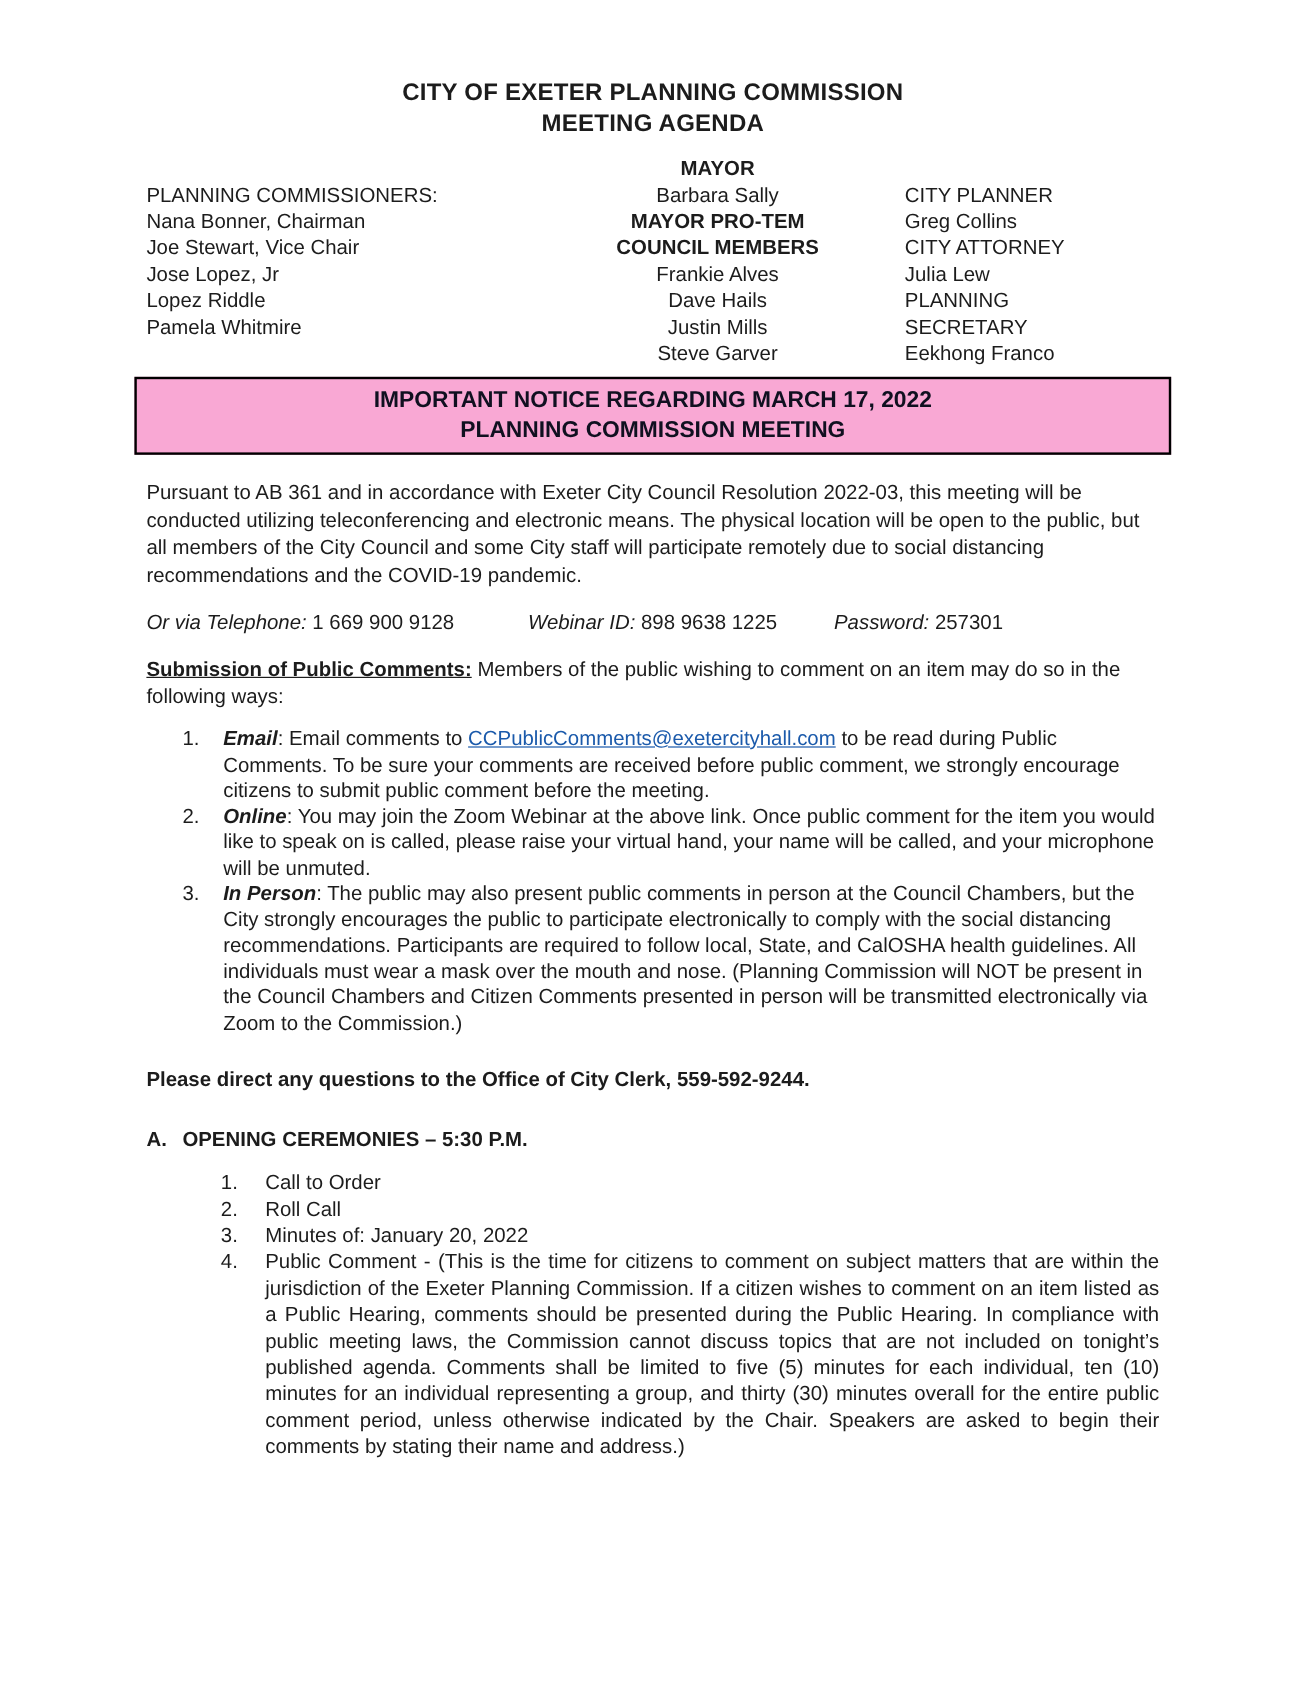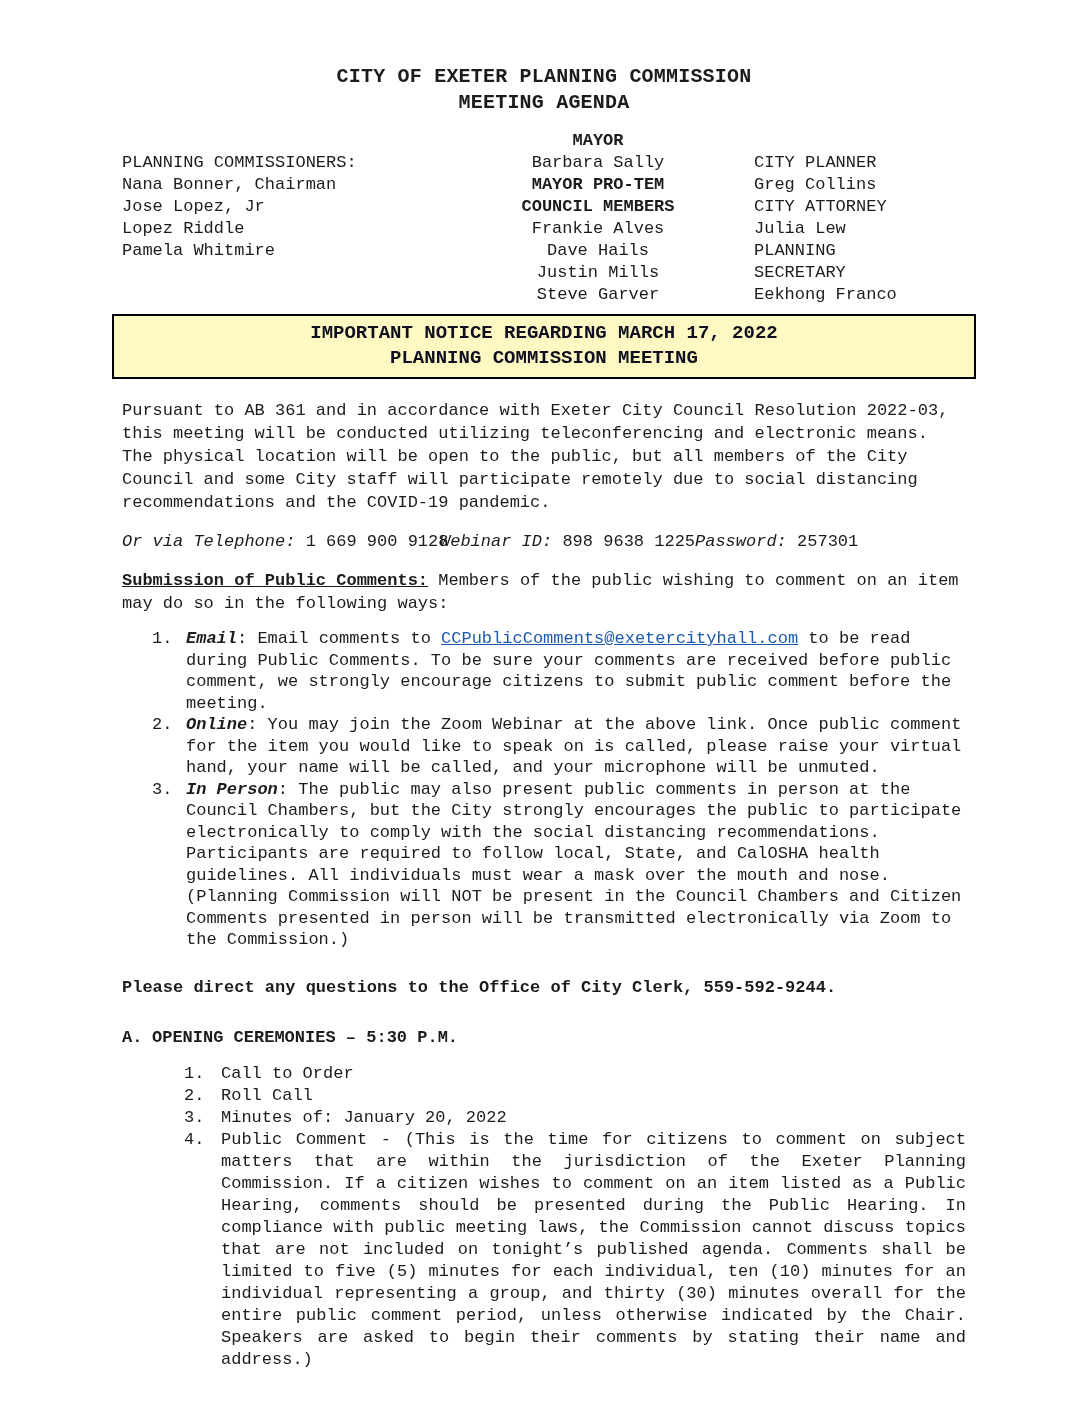--- a/index.html
+++ b/index.html
@@ -1,41 +1,41 @@
 <!DOCTYPE html>
 <html><head>
 <meta charset="utf-8">
 <style>
   * { margin:0; padding:0; box-sizing:border-box; }
   html,body { background:#e8e8e8; }
   .page {
     width:1088px; height:1408px; margin:0 auto;
     background:#ffffff; color:#1c1c1c;
-    font-family:Liberation Mono, monospace;
+    font-family:Liberation Sans, sans-serif;
     font-size:17px; line-height:23px;
     position:relative; overflow:hidden;
   }
   .content { padding:64px 122px 0 122px; }
 
   
   .title-block { text-align:center; font-weight:bold; font-size:20px; line-height:26px; letter-spacing:0.2px; }
 
   
   .officials { display:grid; grid-template-columns:320px 1fr 212px; margin-top:14px; }
   .officials .row { line-height:22px; min-height:22px; white-space:nowrap; }
   .officials .center { text-align:center; }
   .officials .spacer { height:22px; }
   .b { font-weight:bold; }
   .i { font-style:italic; }
   .u { text-decoration:underline; }
 
   
   .notice {
     margin:8px -10px 0 -10px;
-    background:#fef9c3; border:2px solid #000000;
+    background:#f9a8d4; border:2px solid #000000;
     text-align:center; font-weight:bold; color:#101020;
     font-size:19px; line-height:25px; padding:5px 4px 6px 4px;
   }
 
   .para { margin-top:20px; }
   .para-tight { margin-top:16px; }
 
   
   .phone-row { margin-top:16px; white-space:nowrap; }
   .phone-row .grp1 { display:inline-block; width:318px; }
@@ -71,20 +71,21 @@
     <div class="title-block">
       <div>CITY OF EXETER PLANNING COMMISSION</div>
       <div>MEETING AGENDA</div>
     </div>
 
     <div class="officials">
       <div>
         <div class="spacer"></div>
         <div class="row">PLANNING COMMISSIONERS:</div>
         <div class="row">Nana Bonner, Chairman</div>
+        <div class="row">Joe Stewart, Vice Chair</div>
         <div class="row">Jose Lopez, Jr</div>
         <div class="row">Lopez Riddle</div>
         <div class="row">Pamela Whitmire</div>
       </div>
       <div class="center">
         <div class="row b">MAYOR</div>
         <div class="row">Barbara Sally</div>
         <div class="row b">MAYOR PRO-TEM</div>
         <div class="row b">COUNCIL MEMBERS</div>
         <div class="row">Frankie Alves</div>

